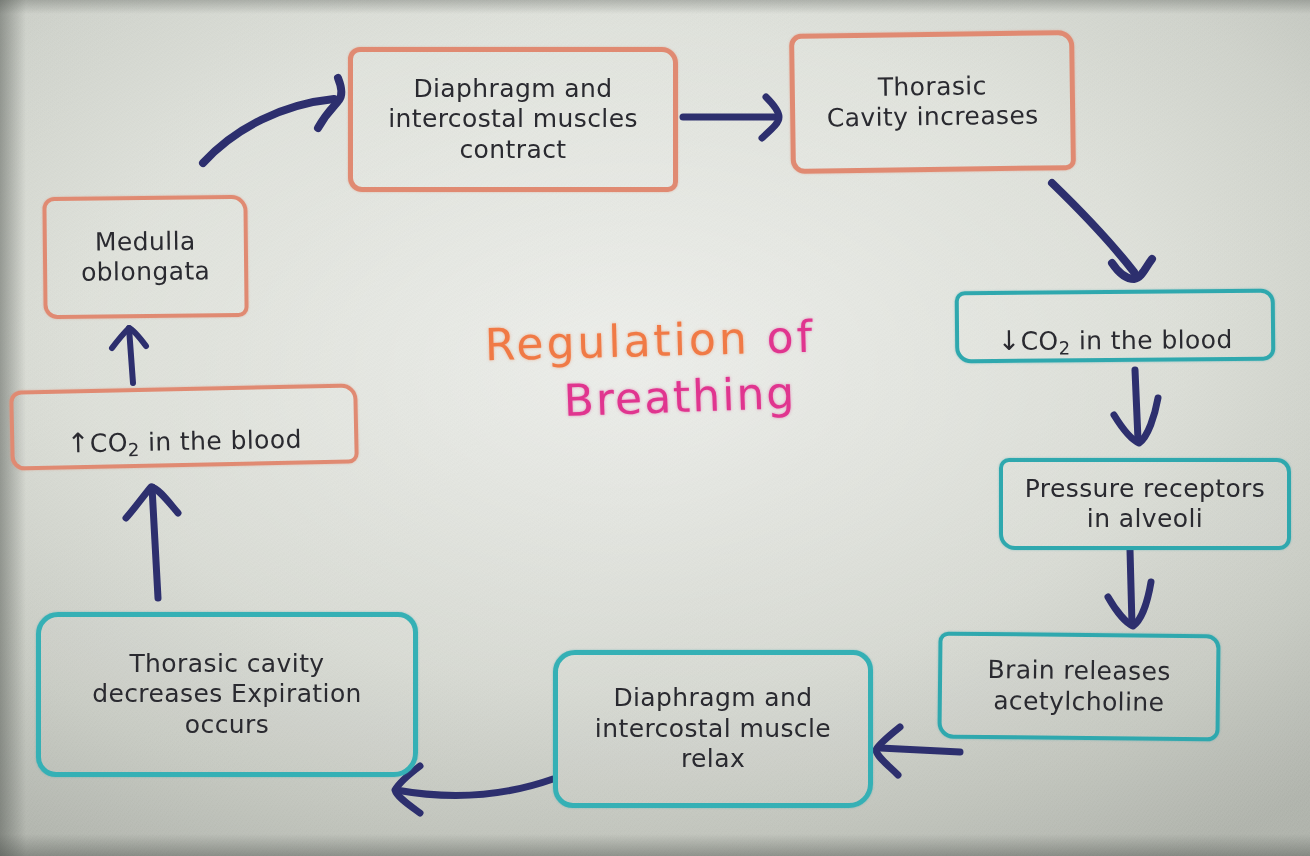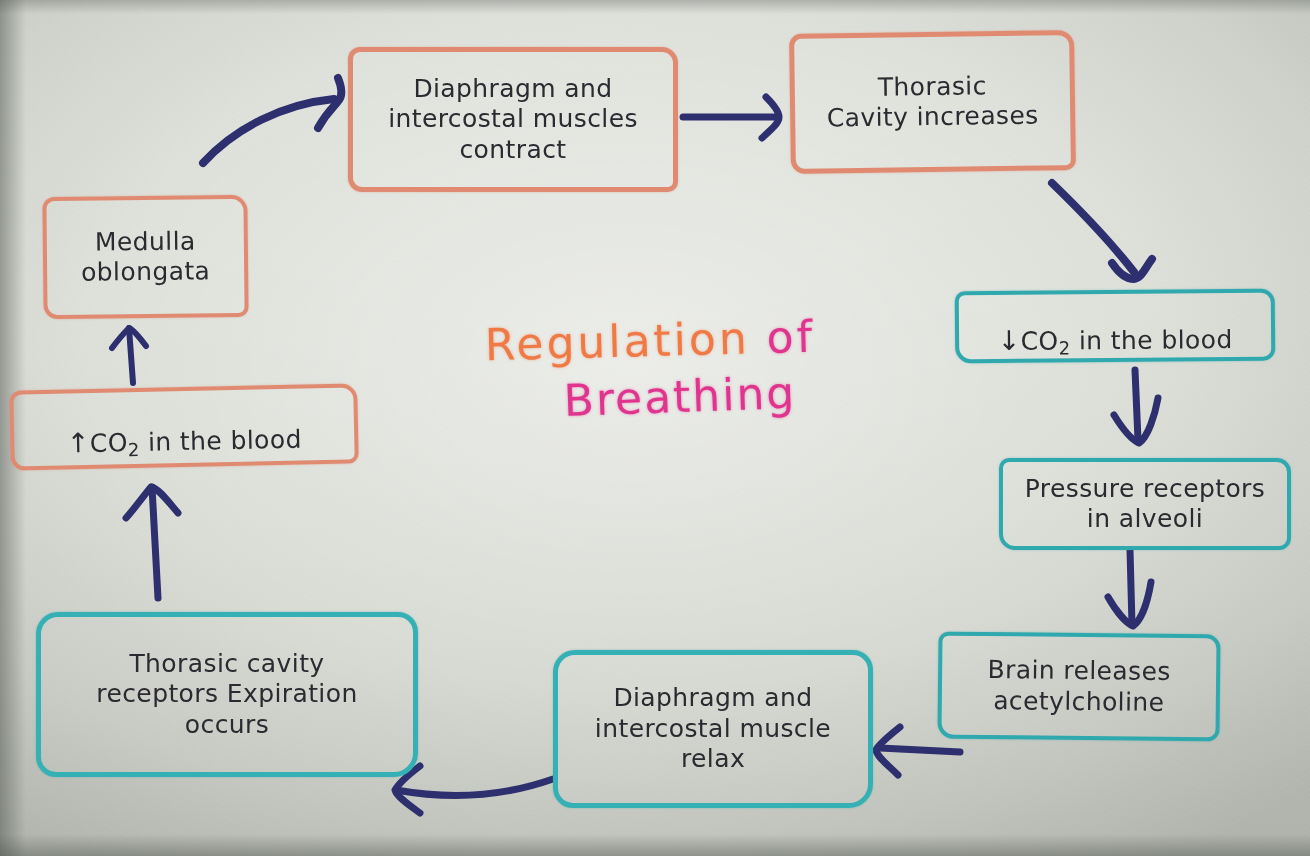--- a/index.html
+++ b/index.html
@@ -211,21 +211,21 @@
   </div>
 
   <div class="node teal round" style="left:553px; top:650px; width:320px; height:158px;">
     <span class="label">Diaphragm and
 intercostal muscle
 relax</span>
   </div>
 
   <div class="node teal round" style="left:36px; top:612px; width:382px; height:165px;">
     <span class="label">Thorasic cavity
-receptors Expiration
+decreases Expiration
 occurs</span>
   </div>
 
   <div class="node coral thin" style="left:10px; top:387px; width:348px; height:80px; transform:rotate(-1.2deg);">
     <span class="label">
       <span class="arrowglyph">↑</span><span>CO</span><span class="sub">2</span><span> in the blood</span>
     </span>
   </div>
 
   <div class="node coral thin" style="left:43px; top:196px; width:205px; height:122px; transform:rotate(-0.6deg);">

